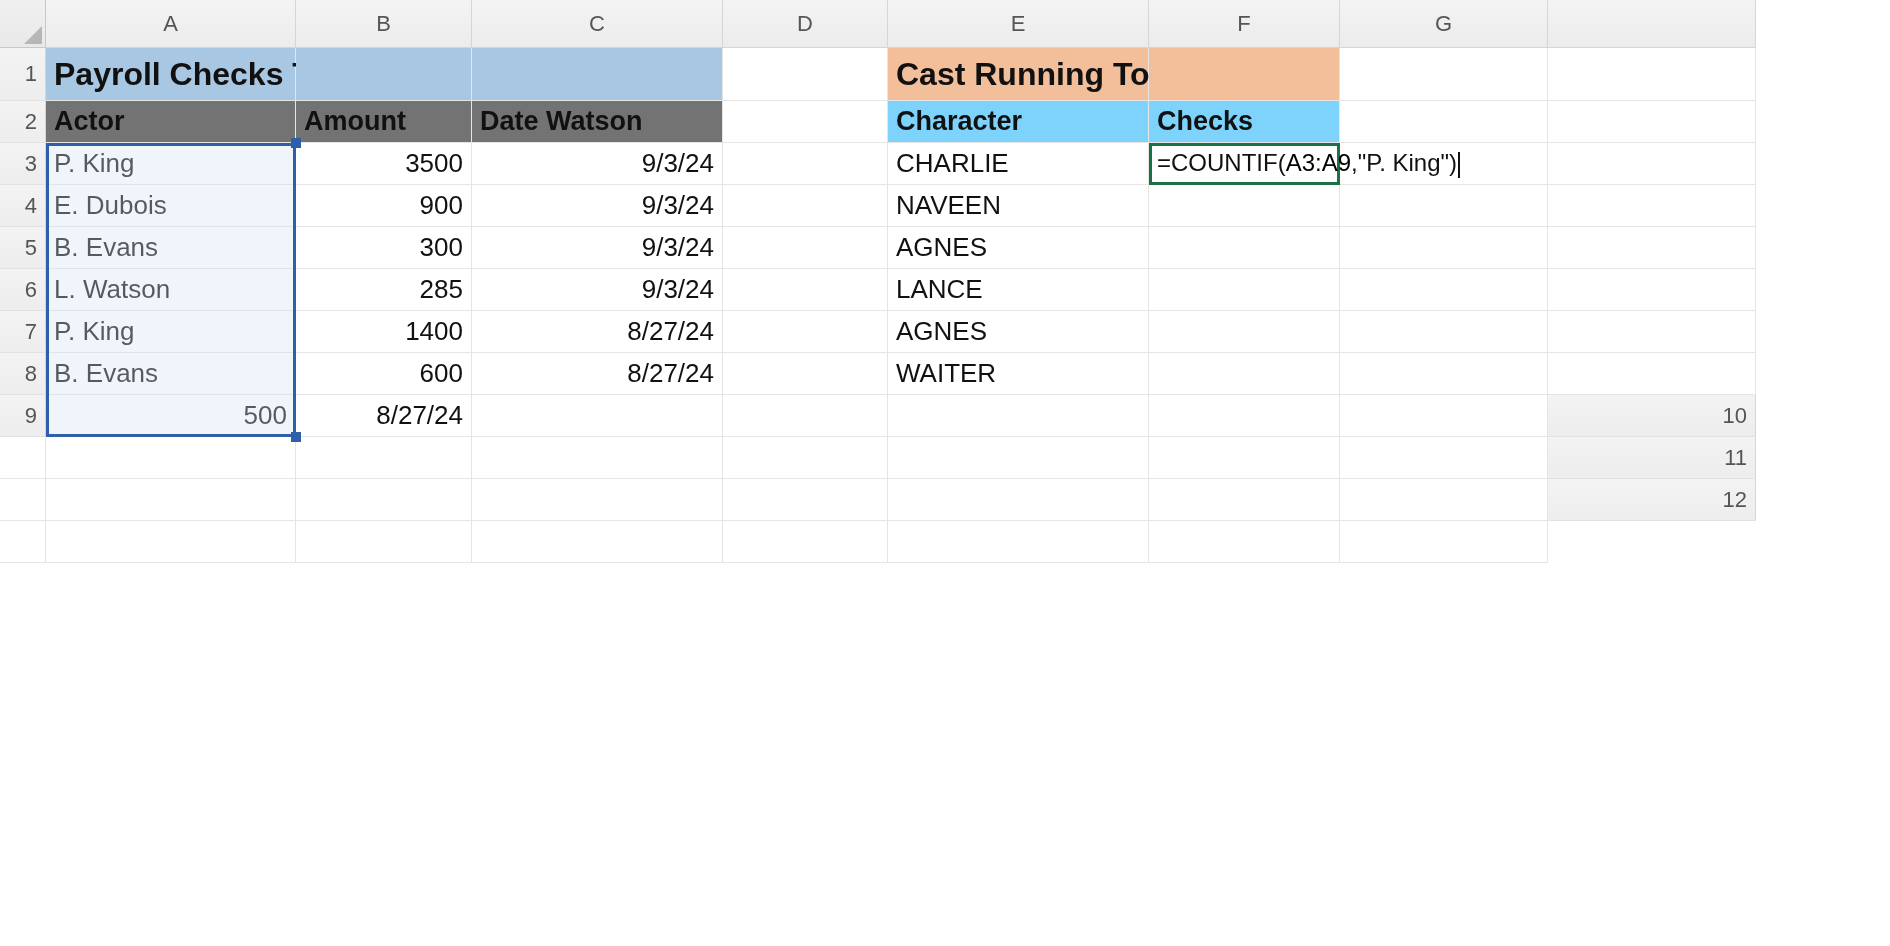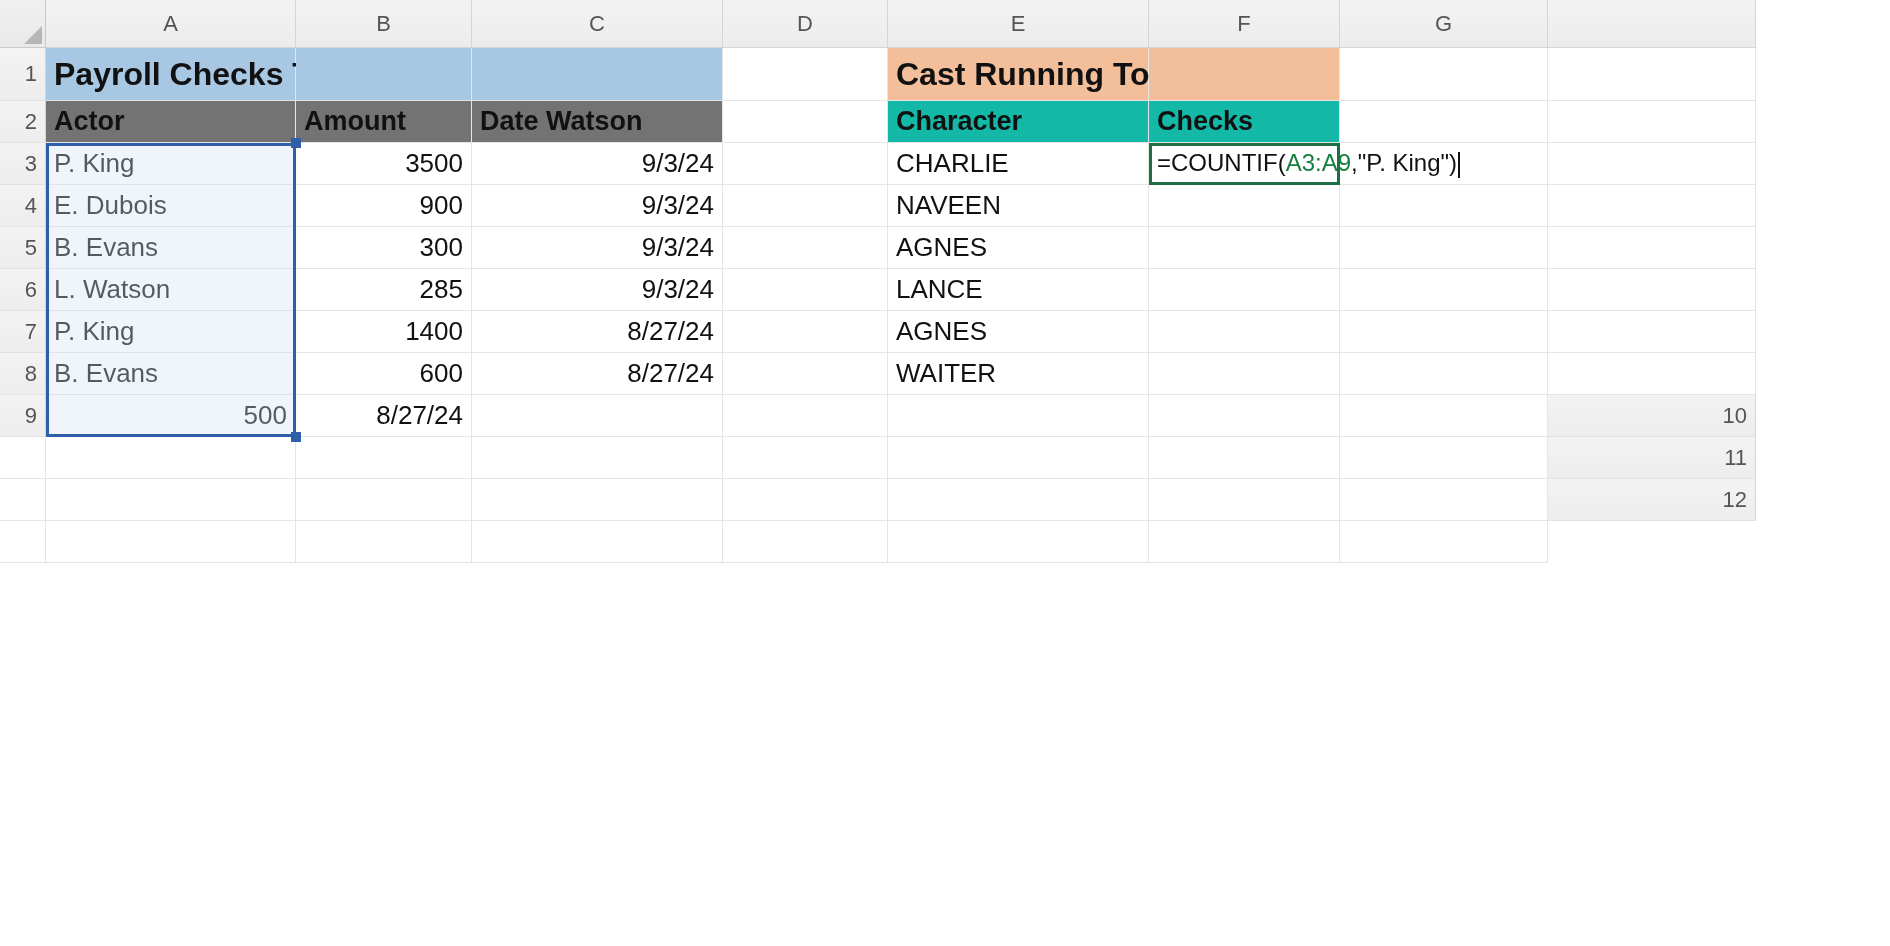--- a/index.html
+++ b/index.html
@@ -80,21 +80,21 @@
     font-size: 32px;
   }
   .sub1 {
     background: #737373;
     font-weight: 700;
     font-family: "Aptos Narrow","Segoe UI", Arial, sans-serif;
     font-stretch: condensed;
     font-size: 27px;
   }
   .sub2 {
-    background: #14b8a6;
+    background: #7dd3fc;
     font-weight: 700;
     font-family: "Aptos Narrow","Segoe UI", Arial, sans-serif;
     font-stretch: condensed;
     font-size: 27px;
   }
   .right { justify-content: flex-end; }
   .selrange {
     position: absolute;
     border: 3px solid #2f5fa8;
     background: rgba(210,225,240,0.35);
@@ -111,21 +111,21 @@
     position: absolute;
     border: 3px solid #1d7044;
     z-index: 7;
     pointer-events: none;
   }
   .formula {
     white-space: nowrap;
     font-size: 24px;
     z-index: 8;
   }
-  .formula .ref { color: #15803d; }
+  .formula .ref { color: #000000; }
   .cursor {
     display: inline-block;
     width: 1.5px;
     height: 26px;
     background: #111;
     vertical-align: middle;
     margin-left: 1px;
   }
 </style>
 </head>

